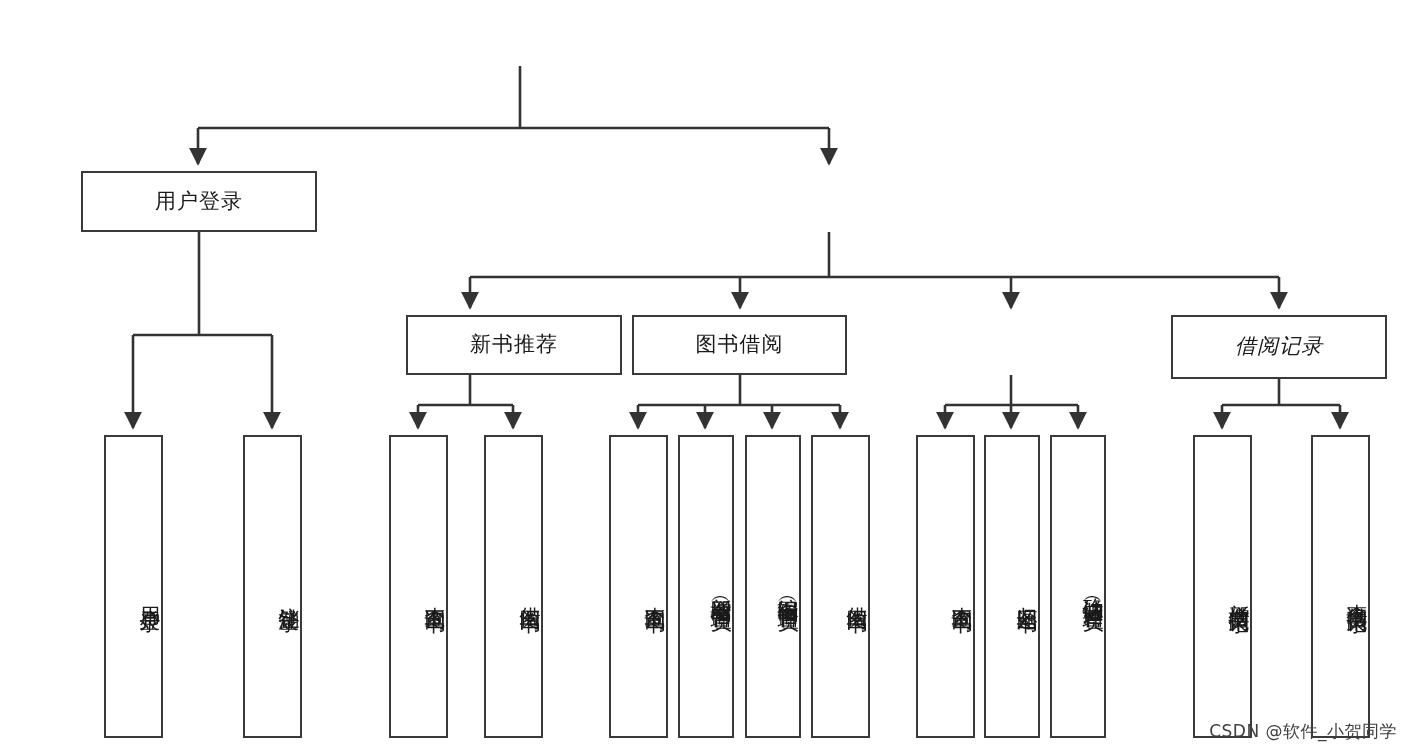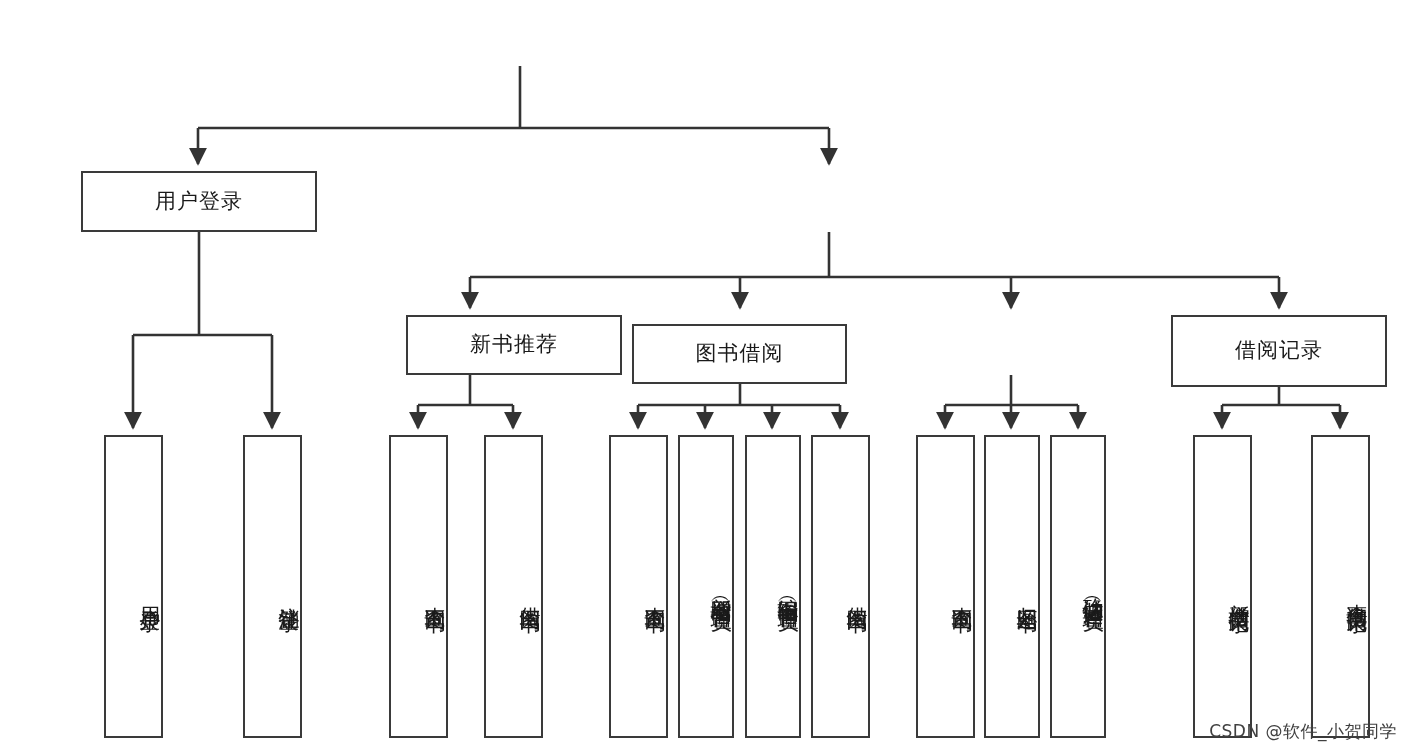--- a/index.html
+++ b/index.html
@@ -115,22 +115,22 @@
       <path d="M 1222 405 L 1340 405"></path>
       <path d="M 1222 405 L 1222 428" marker-end="url(#arrow)"></path>
       <path d="M 1340 405 L 1340 428" marker-end="url(#arrow)"></path>
     </g>
   </svg>
 
 
   <div class="node h" style="left:81px;top:171px;width:236px;height:61px;">用户登录</div>
 
   <div class="node h" style="left:362px;top:315px;width:216px;height:60px;margin-left:44px;">新书推荐</div>
-  <div class="node h" style="left:632px;top:324px;width:215px;height:60px;">图书借阅</div>
-  <div class="node h" style="left:1171px;top:315px;width:216px;height:72px;">借阅记录</div>
+  <div class="node h" style="left:632px;top:315px;width:215px;height:60px;">图书借阅</div>
+  <div class="node h" style="left:1171px;top:315px;width:216px;height:64px;font-style:italic;">借阅记录</div>
 
   <div class="node v" style="left:104px;top:435px;width:59px;height:303px;">
     <span class="vlabel">用户登录</span>
   </div>
   <div class="node v" style="left:243px;top:435px;width:59px;height:303px;">
     <span class="vlabel">注销登录</span>
   </div>
 
   <div class="node v" style="left:389px;top:435px;width:59px;height:303px;">
     <span class="vlabel">查询图书</span>

